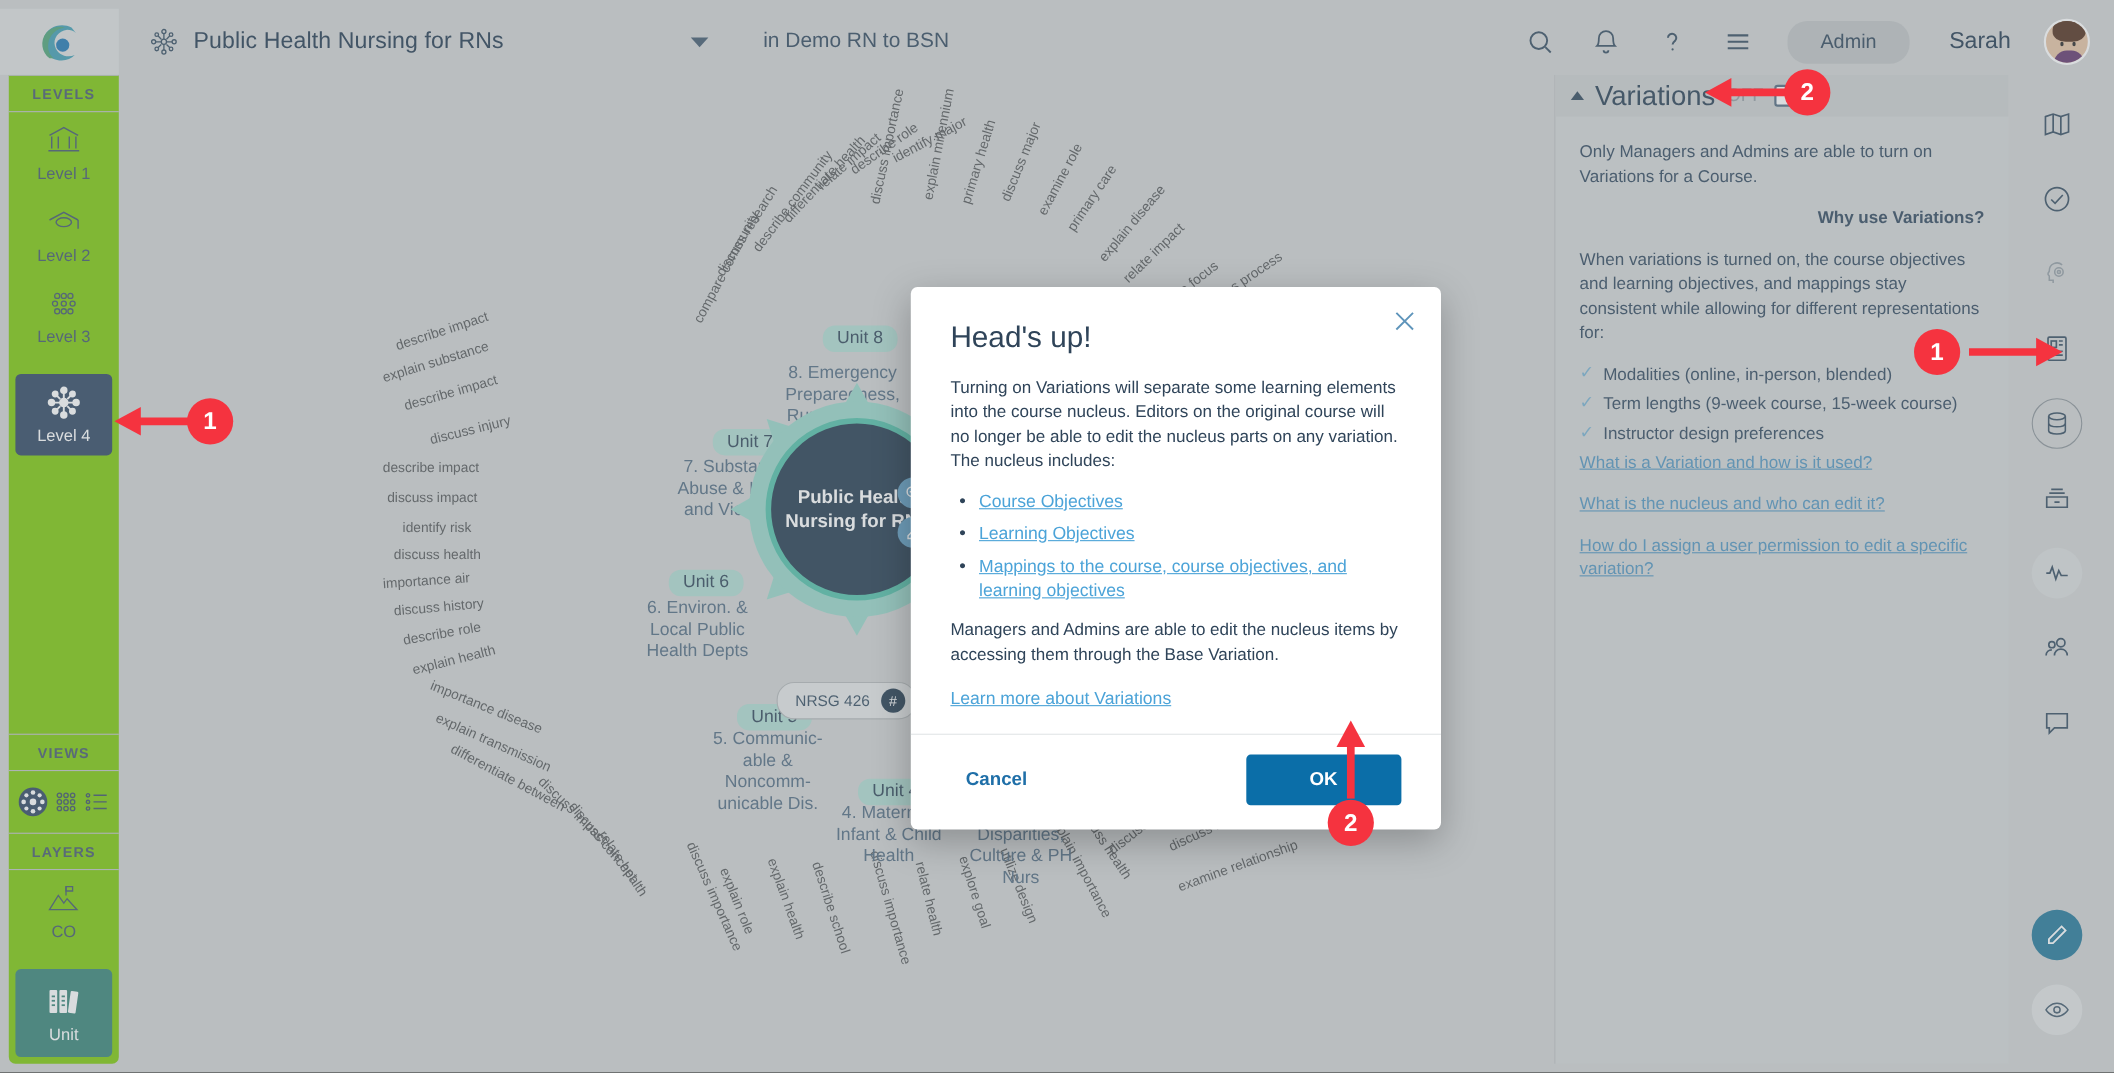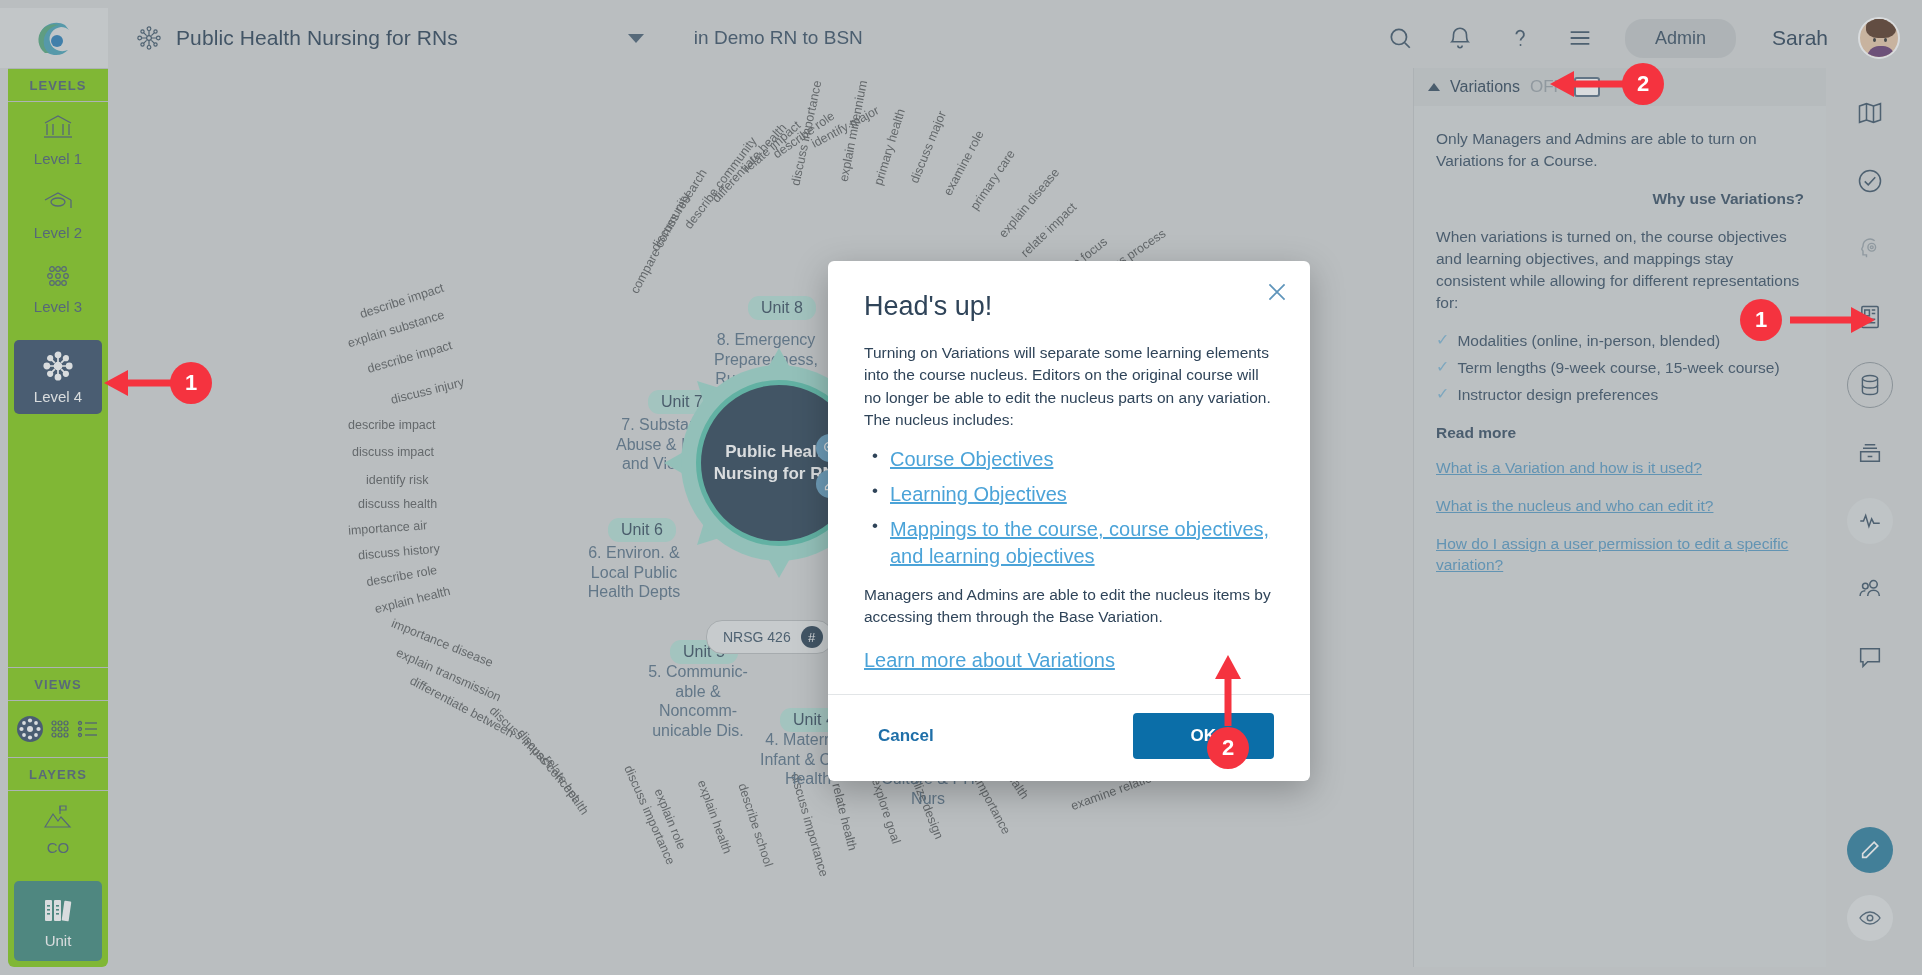--- a/index.html
+++ b/index.html
@@ -139,21 +139,21 @@
   
   .rpanel {
     position: absolute; top: 68px; right: 96px; width: 413px; bottom: 8px;
     background: #d6d8d8; border-left: 1px solid #c2c5c6; z-index: 25;
   }
   .rpanel-head {
     height: 38px; background: #cfd1d1; display: flex; align-items: center;
     padding: 0 14px; gap: 10px;
   }
   .tri-up { width:0;height:0;border-left:6px solid transparent;border-right:6px solid transparent;border-bottom:8px solid #3a4f63; cursor:pointer;}
-  .rpanel-title { font-size: 16px; color: #33485c; }
+  .rpanel-title { font-size: 25px; color: #33485c; }
   .off-label { font-size: 17px; color: #9aa2a8; }
   .vswitch {
     width: 26px; height: 20px; border: 2px solid #5a7186; border-radius: 3px;
     background: #fff; cursor: pointer;
   }
   .rbody { padding: 22px 22px 0 22px; font-size: 15.5px; color: #3b5166; line-height: 1.42; }
   .rbody p { margin-bottom: 16px; }
   .rbody .q { font-weight: bold; text-align: right; }
   .ck-row { display: flex; align-items: flex-start; gap: 8px; margin-bottom: 5px; }
   .ck { color: #7fb6d4; font-size: 16px; line-height: 1.2; }
@@ -186,21 +186,21 @@
     position: absolute; left: 828px; top: 261px; width: 482px;
     background: #fff; border-radius: 6px; box-shadow: 0 10px 34px rgba(0,0,0,.25);
     z-index: 61; overflow: hidden;
   }
   .modal-body { padding: 30px 36px 14px 36px; color: #2f4459; }
   .modal-title { font-size: 27px; margin-bottom: 20px; color: #2f4459; }
   .modal-body p { font-size: 15.5px; line-height: 1.45; margin-bottom: 14px; }
   .modal-list { list-style: none; margin: 0 0 14px 8px; }
   .modal-list li { position: relative; padding-left: 18px; margin-bottom: 8px; line-height: 1.35; }
   .modal-list li::before { content: "\2022"; position: absolute; left: 0; top: -1px; color: #2f4459; font-size: 17px; }
-  .mlink { color: #4ba3d8; text-decoration: underline; cursor: pointer; font-size: 20px; }
+  .mlink { color: #4ba3d8; text-decoration: underline; cursor: pointer; font-size: 16px; }
   .modal-learn { display: inline-block; margin-top: 6px; margin-bottom: 8px; }
   .modal-close {
     position: absolute; right: 20px; top: 18px; width: 26px; height: 26px;
     color: #5f95bb; cursor: pointer;
   }
   .modal-foot {
     border-top: 1px solid #e2e5e7; padding: 18px 36px 22px 36px;
     display: flex; align-items: center; justify-content: space-between;
   }
   .btn-cancel {
@@ -568,21 +568,20 @@
         <span>Modalities (online, in-person, blended)</span>
       </div>
       <div class="ck-row">
         <span class="ck">✓</span>
         <span>Term lengths (9-week course, 15-week course)</span>
       </div>
       <div class="ck-row">
         <span class="ck">✓</span>
         <span>Instructor design preferences</span>
       </div>
-      <div class="read-more">Read more</div>
       <a class="rlink">What is a Variation and how is it used?</a>
       <a class="rlink">What is the nucleus and who can edit it?</a>
       <a class="rlink">How do I assign a user permission to edit a specific variation?</a>
     </div>
   </div>
 
   <div class="rtools">
     <span class="rtool">
       <svg width="28" height="28" viewBox="0 0 24 24" fill="none" stroke="currentColor" stroke-width="1.3">
           <path d="M3 6l6-2 6 2 6-2v14l-6 2-6-2-6 2z"></path>

